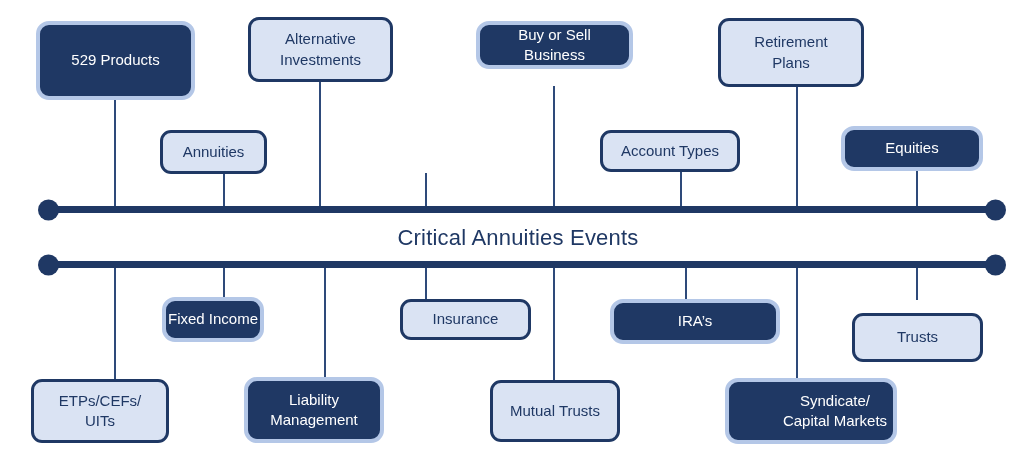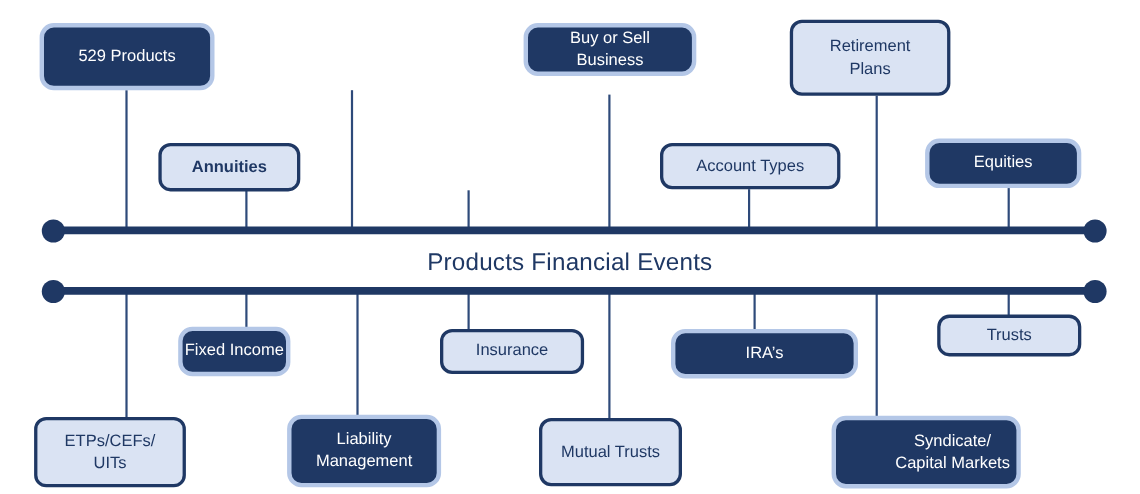--- a/index.html
+++ b/index.html
@@ -98,36 +98,38 @@
   <div class="connector" style="left:685px;top:264px;height:36px;"></div>
   <div class="connector" style="left:916px;top:264px;height:36px;"></div>
   <div class="connector" style="left:114px;top:264px;height:116px;"></div>
   <div class="connector" style="left:324px;top:264px;height:114px;"></div>
   <div class="connector" style="left:553px;top:264px;height:117px;"></div>
   <div class="connector" style="left:796px;top:264px;height:115px;"></div>
 
   <div class="bar" style="left:48px;top:206px;width:948px;"></div>
   <div class="bar" style="left:48px;top:261px;width:948px;"></div>
 
-  <div class="title">Products Financial Events</div>
+  <div class="title">Critical Annuities Events</div>
 
-  <div class="node dark" style="left:36px;top:21px;width:159px;height:61px;">529 Products</div>
-  <div class="node light" style="left:144px;top:130px;width:129px;height:44px;font-weight:bold;">Annuities</div>
+  <div class="node dark" style="left:36px;top:21px;width:159px;height:79px;">529 Products</div>
+  <div class="node light" style="left:160px;top:130px;width:107px;height:44px;">Annuities</div>
+  <div class="node light" style="left:248px;top:17px;width:145px;height:65px;">Alternative
+Investments</div>
   <div class="node dark" style="left:476px;top:21px;width:157px;height:48px;">Buy or Sell
 Business</div>
-  <div class="node light" style="left:600px;top:130px;width:164px;height:42px;">Account Types</div>
+  <div class="node light" style="left:600px;top:130px;width:140px;height:42px;">Account Types</div>
   <div class="node light" style="left:718px;top:18px;width:146px;height:69px;">Retirement
 Plans</div>
   <div class="node dark" style="left:841px;top:126px;width:142px;height:45px;">Equities</div>
 
   <div class="node dark" style="left:162px;top:297px;width:102px;height:45px;">Fixed Income</div>
   <div class="node light" style="left:360px;top:299px;width:131px;height:41px;margin-left:40px;">Insurance</div>
   <div class="node dark" style="left:610px;top:299px;width:170px;height:45px;">IRA’s</div>
-  <div class="node light" style="left:852px;top:286px;width:131px;height:38px;">Trusts</div>
+  <div class="node light" style="left:852px;top:313px;width:131px;height:49px;">Trusts</div>
   <div class="node light" style="left:31px;top:379px;width:138px;height:64px;">ETPs/CEFs/
 UITs</div>
-  <div class="node dark" style="left:261px;top:377px;width:140px;height:66px;text-align:center;">Liability
+  <div class="node dark" style="left:244px;top:377px;width:140px;height:66px;text-align:center;">Liability
 Management</div>
   <div class="node light" style="left:490px;top:380px;width:130px;height:62px;">Mutual Trusts</div>
-  <div class="node dark" style="left:756px;top:378px;width:172px;height:66px;padding-left:48px;">Syndicate/
+  <div class="node dark" style="left:725px;top:378px;width:172px;height:66px;padding-left:48px;">Syndicate/
 Capital Markets</div>
 
 </div>
 
 </body></html>

